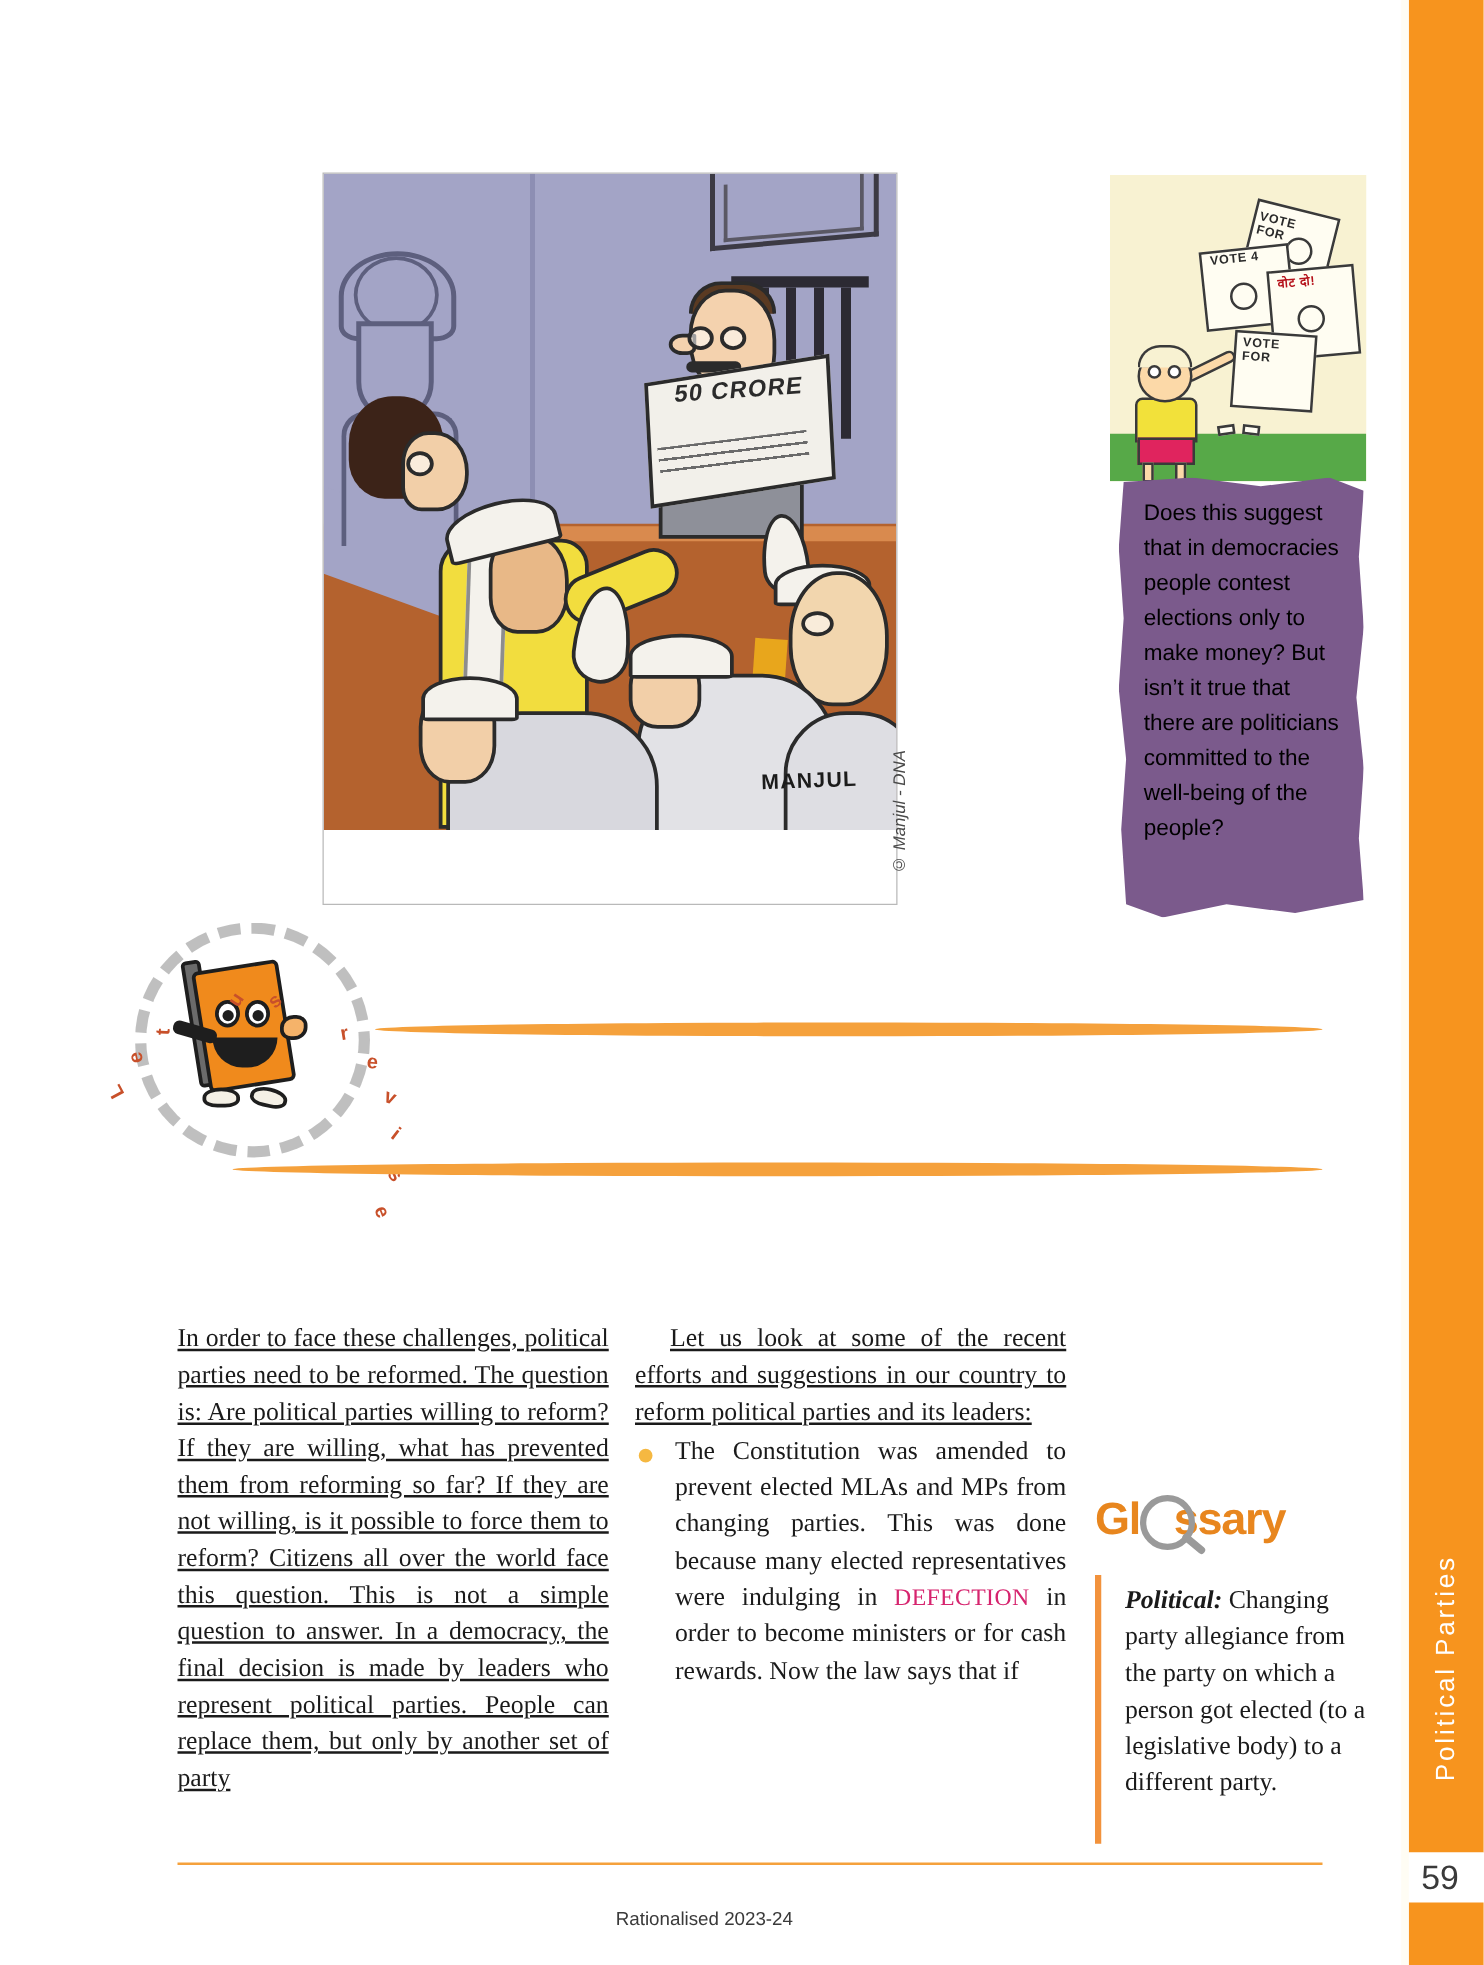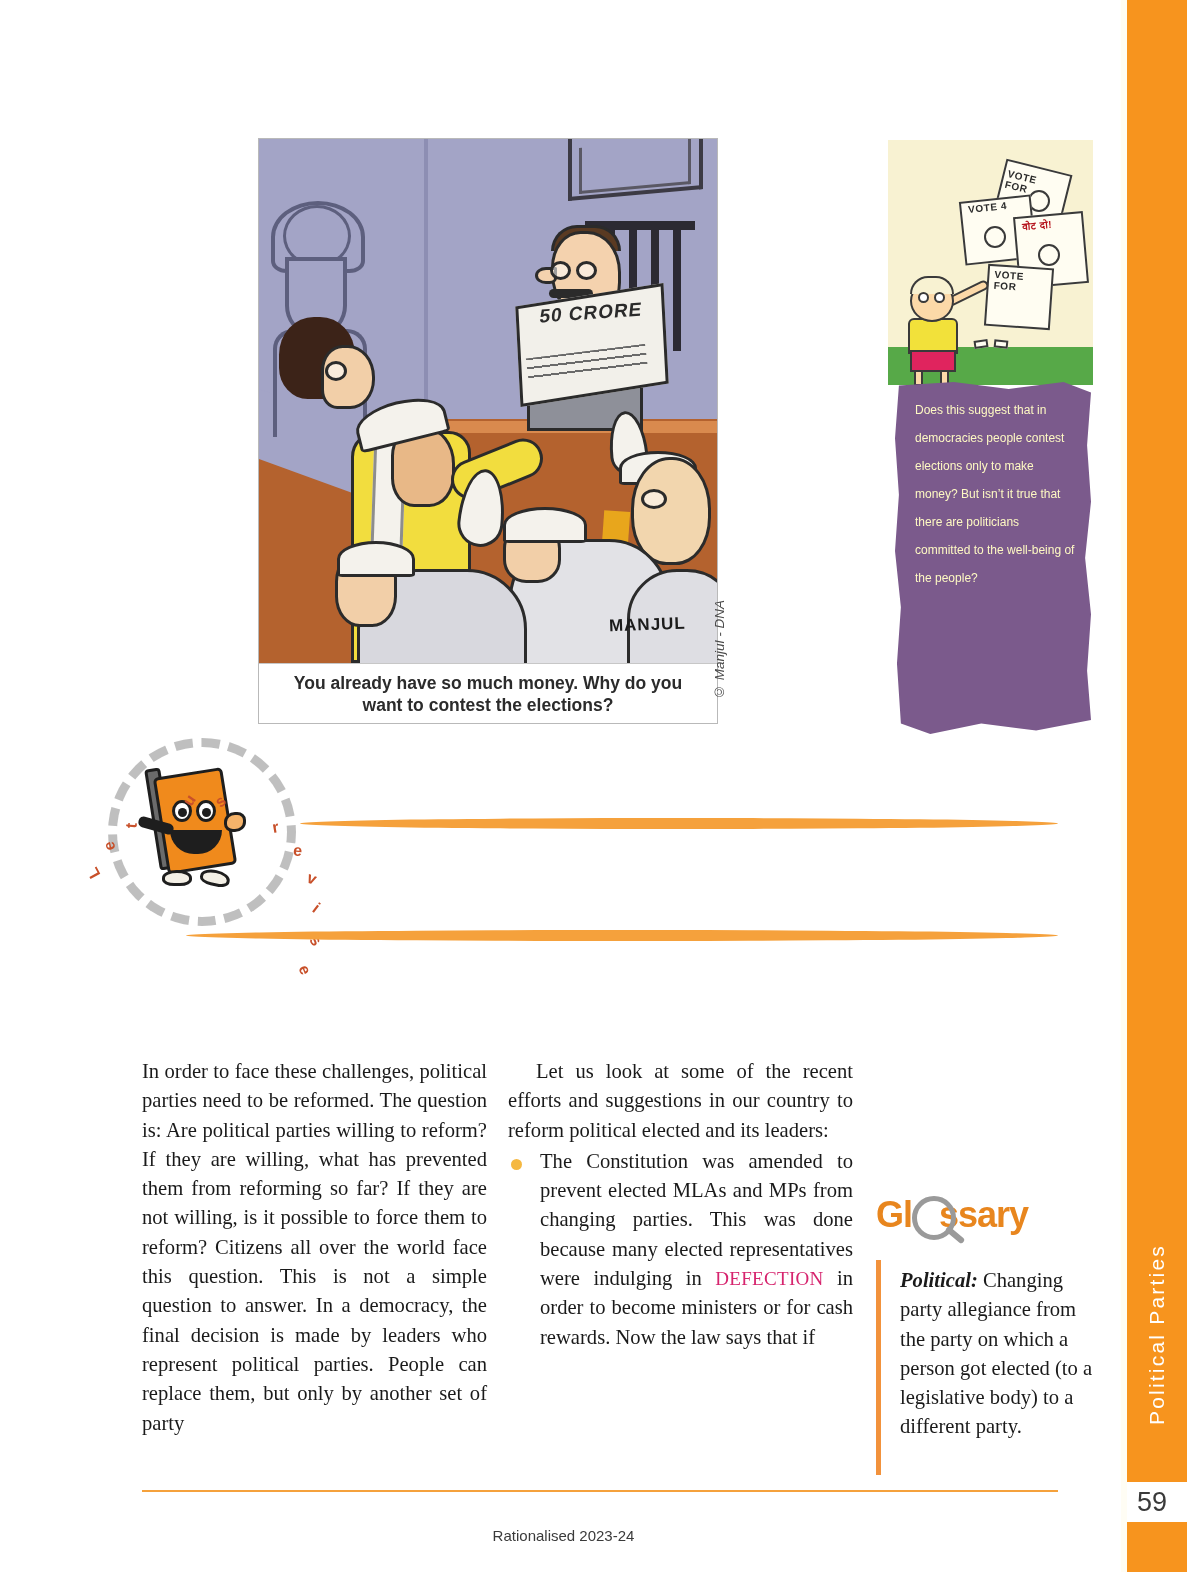--- a/index.html
+++ b/index.html
@@ -345,23 +345,23 @@
     background:#fcd9a8; border:2px solid #3a3a3a; border-radius:5px;
     transform: rotate(-26deg);
   }
   .tiny-box { position:absolute; border:2px solid #3a3a3a; width:14px; height:8px; top:200px; background:#fffdf2; }
   .tb1 { left:86px; transform:rotate(-8deg); } .tb2 { left:106px; transform:rotate(6deg); }
 
   
   .purple-box {
     position:absolute; left:895px; top:382px; width:196px; height:352px;
     background:#7B5A8C;
-    color:#fef9c3;
-    font-family:"Liberation Sans", sans-serif;
-    font-size:12px;
+    color:#000000;
+    font-family:"Liberation Sans", sans-serif;
+    font-size:18px;
     line-height:28px;
     padding:14px 16px 14px 20px;
     clip-path: polygon(
       2% 1%, 30% 0%, 58% 2%, 86% 0%, 100% 3%,
       98% 18%, 100% 34%, 97% 50%, 100% 66%, 98% 82%, 100% 96%,
       72% 99%, 44% 97%, 18% 100%, 3% 97%,
       1% 80%, 3% 64%, 0% 48%, 2% 32%, 0% 16%
     );
   }
 
@@ -452,21 +452,21 @@
     position:absolute;
     font-family:"Liberation Serif", serif;
     font-size:20.6px;
     line-height:29.3px;
     color:#1a1a1a;
     text-align:justify;
     text-justify:inter-word;
   }
   .col-1 { left:142px; top:1057px; width:345px; }
   .col-2 { left:508px; top:1057px; width:345px; }
-  .col p { margin:0; }
+  .col p { margin:0;text-decoration:underline; }
   .col p.indent { text-indent:28px; }
 
   .bullet-item {
     position:relative;
     padding-left:32px;
     margin-top:2px;
     text-align:justify;
   }
   .bullet-dot {
     position:absolute; left:3px; top:12px;
@@ -586,21 +586,20 @@
       <div class="fm fm2"></div>
       <div class="sideface2"></div>
       <div class="cap cap2"></div>
       <div class="fm fm3"></div>
       <div class="fm fm1"></div>
       <div class="sideface"></div>
       <div class="cap cap1"></div>
 
       <div class="signature">MANJUL</div>
     </div>
-    <div class="cartoon-caption">You already have so much money. Why do you want to contest the elections?</div>
   </div>
 
   <div class="cartoon-credit">© Manjul - DNA</div>
 
   <div class="mini-cartoon">
     <div class="mini-ground"></div>
     <div class="poster p2"></div>
     <div class="poster-txt pt2">VOTE FOR</div>
     <div class="poster-face pf2"></div>
     <div class="poster p1"></div>
@@ -658,21 +657,21 @@
 
   <div class="revise-rule-top"></div>
   <div class="revise-rule-bottom"></div>
 
 
   <div class="col col-1">
     <p>In order to face these challenges, political parties need to be reformed. The question is: Are political parties willing to reform? If they are willing, what has prevented them from reforming so far? If they are not willing, is it possible to force them to reform? Citizens all over the world face this question. This is not a simple question to answer. In a democracy, the final decision is made by leaders who represent political parties. People can replace them, but only by another set of party</p>
   </div>
 
   <div class="col col-2">
-    <p class="indent">Let us look at some of the recent efforts and suggestions in our country to reform political elected and its leaders:</p>
+    <p class="indent">Let us look at some of the recent efforts and suggestions in our country to reform political parties and its leaders:</p>
     <div class="bullet-item">
       <span class="bullet-dot"></span>
       <span>The Constitution was amended to prevent elected MLAs and MPs from changing parties. This was done because many elected representatives were indulging in </span><span class="smallcaps-pink">DEFECTION</span><span> in order to become ministers or for cash rewards. Now the law says that if</span>
     </div>
   </div>
 
   <div class="glossary">
     <div class="gloss-logo">
       <div class="gloss-word"><span>Gl</span><span style="opacity:0;">O</span><span>ssary</span></div>
       <div class="gloss-circle"></div>

